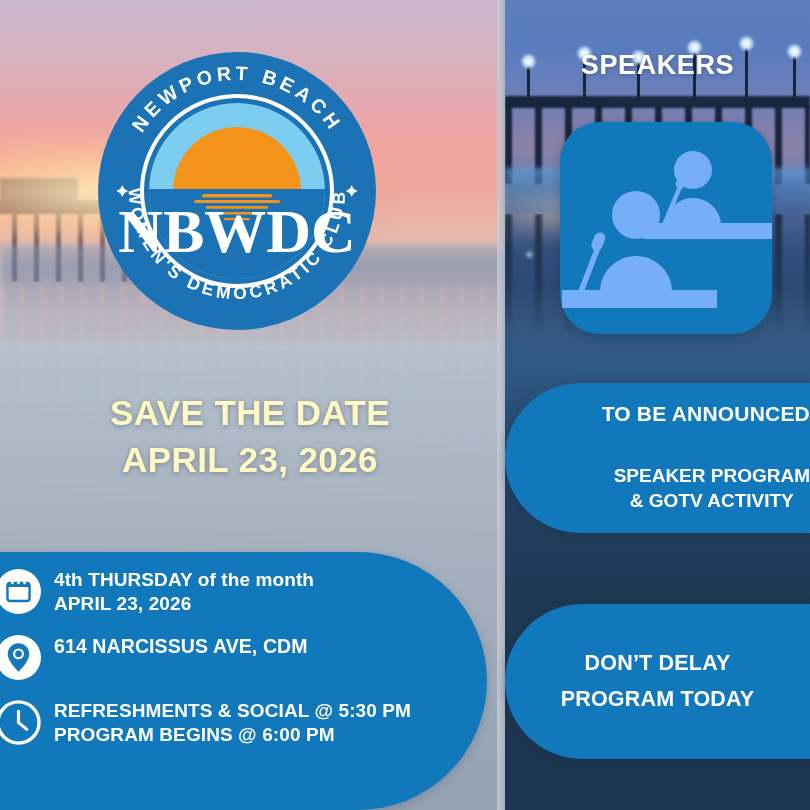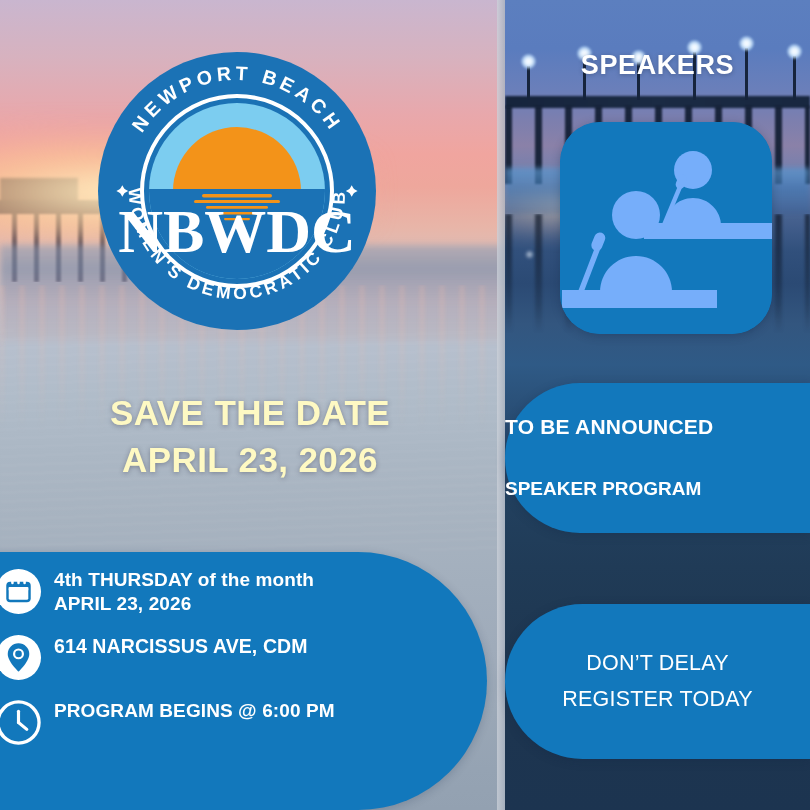--- a/index.html
+++ b/index.html
@@ -249,37 +249,37 @@
   }
   .speaker-icon svg { display: block; width: 100%; height: 100%; }
 
   .panel-tba {
     position: absolute; left: 505px; top: 383px;
     width: 305px; height: 150px;
     background: #1278bc;
     border-radius: 75px 0 0 75px;
     box-shadow: 0 2px 10px rgba(15,35,65,.25);
     display: flex; flex-direction: column;
-    align-items: flex-start; justify-content: center;
+    align-items: flex-end; justify-content: center;
     color: #fff; text-align: center;
   }
   .panel-tba .hl { font-size: 21px; font-weight: bold; letter-spacing: .2px; }
   .panel-tba .sub { margin-top: 38px; font-size: 19px; font-weight: bold; line-height: 1.3; }
 
   .panel-reg {
     position: absolute; left: 505px; top: 604px;
     width: 305px; height: 155px;
     background: #1278bc;
     border-radius: 78px 0 0 78px;
     box-shadow: 0 2px 10px rgba(15,35,65,.25);
     display: flex; flex-direction: column;
     align-items: center; justify-content: center;
     color: #fff; text-align: center;
   }
-  .panel-reg div { font-size: 21.5px; font-weight: normal; line-height: 1.65; letter-spacing: .2px; }
+  .panel-reg div { font-size: 21.5px; font-weight: bold; line-height: 1.65; letter-spacing: .2px; }
 </style>
 </head>
 <body>
 
 <div id="poster">
 
   <div class="bg-layer">
 
     <div class="bg-left">
       <div class="pier-house"></div>
@@ -396,20 +396,21 @@
 
       <div class="info-row row-time">
         <span class="ico">
           <svg viewBox="0 0 48 48" xmlns="http://www.w3.org/2000/svg">
             <circle cx="24" cy="24" r="21" fill="none" stroke="#ffffff" stroke-width="3.4"></circle>
             <line x1="24" y1="24" x2="24" y2="12.5" stroke="#ffffff" stroke-width="3.2" stroke-linecap="round"></line>
             <line x1="24" y1="24" x2="32.5" y2="31" stroke="#ffffff" stroke-width="3.2" stroke-linecap="round"></line>
           </svg>
         </span>
         <span class="txt">
+          <div>REFRESHMENTS &amp; SOCIAL @ 5:30 PM</div>
           <div>PROGRAM BEGINS @ 6:00 PM</div>
         </span>
       </div>
 
     </div>
   </div>
 
   <div class="speakers-title">SPEAKERS</div>
 
   <div class="speaker-icon">
@@ -431,21 +432,22 @@
       <rect x="33" y="110" width="11" height="19" rx="5.5" fill="#76aefa" transform="rotate(22 38 119)"></rect>
 
       <rect x="2" y="168" width="155" height="18" fill="#76aefa"></rect>
     </svg>
   </div>
 
   <div class="panel-tba">
     <div class="hl">TO BE ANNOUNCED</div>
     <div class="sub">
       <div>SPEAKER PROGRAM</div>
+      <div>&amp; GOTV ACTIVITY</div>
     </div>
   </div>
 
   <div class="panel-reg">
     <div>DON’T DELAY</div>
-    <div>REGISTER TODAY</div>
+    <div>PROGRAM TODAY</div>
   </div>
 
 </div>
 
 </body></html>

